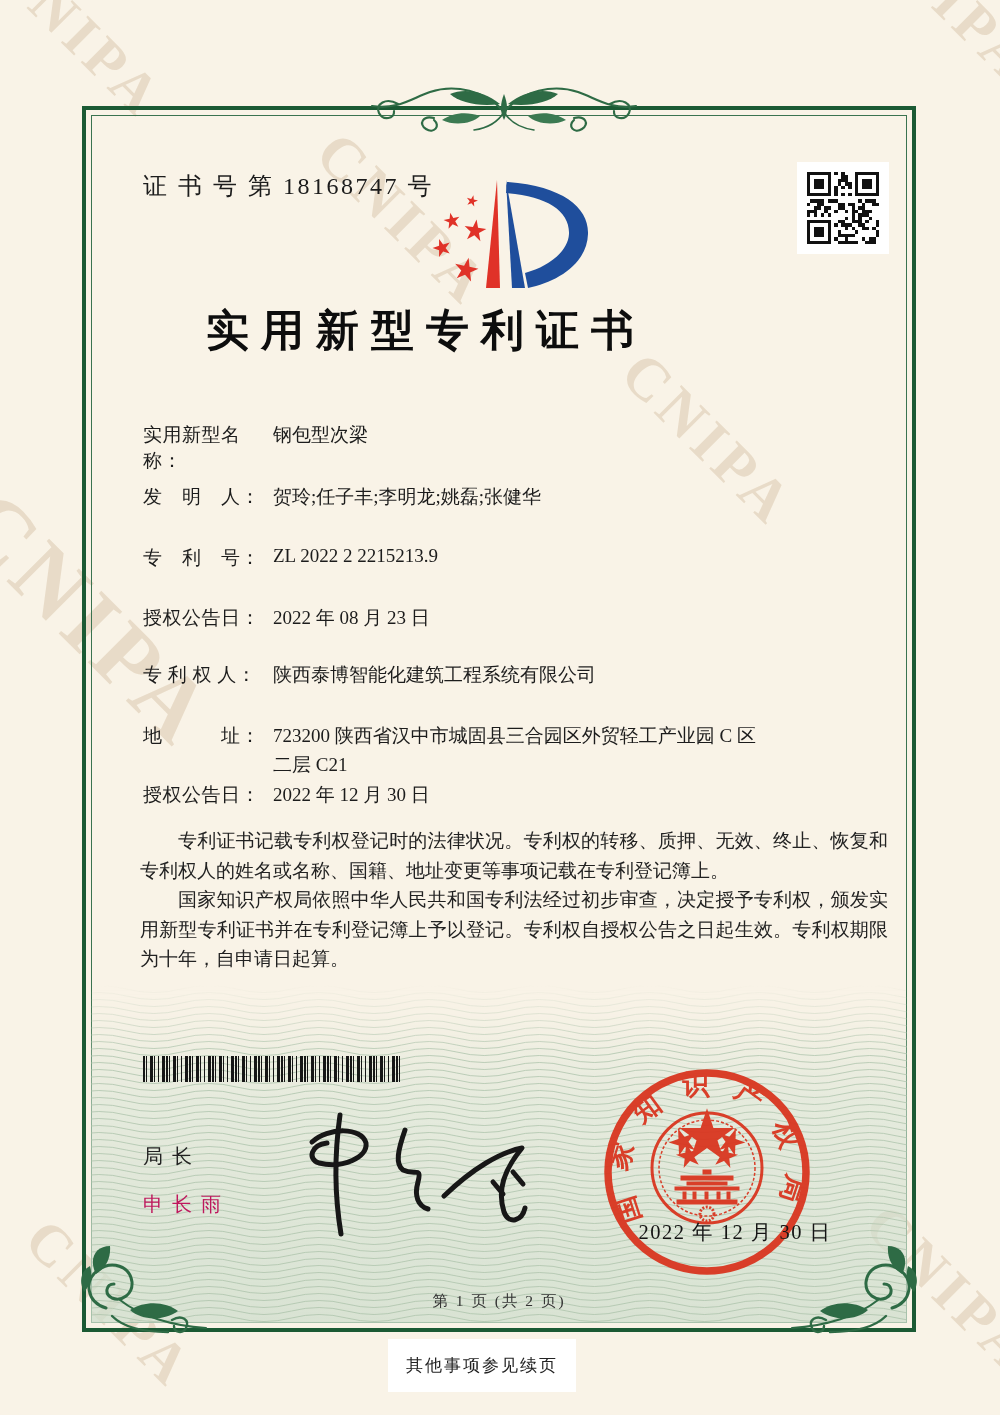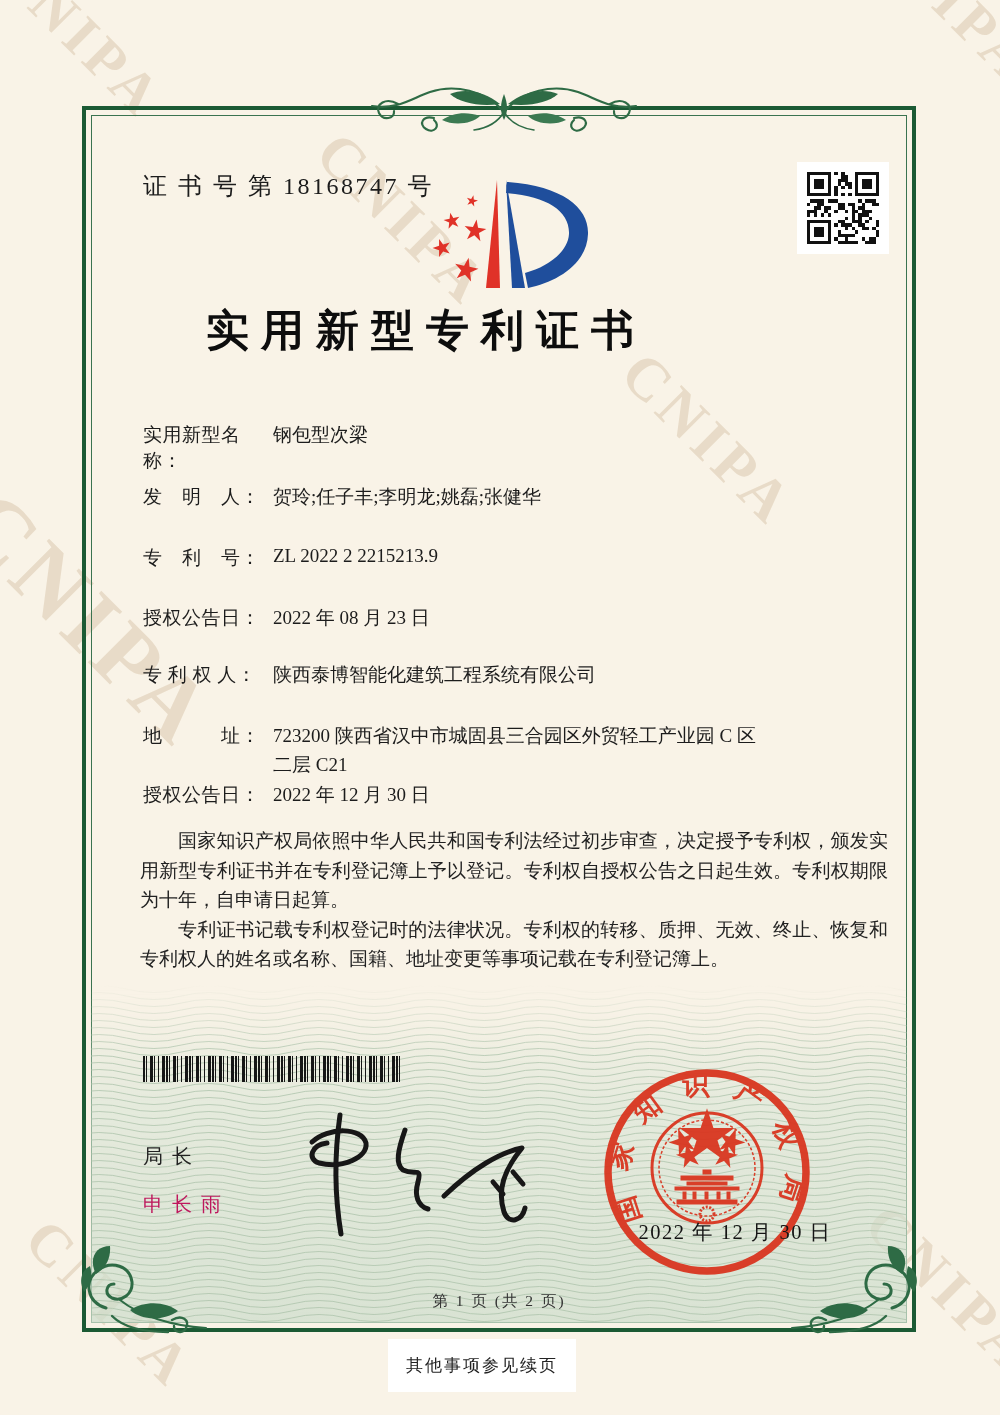--- a/index.html
+++ b/index.html
@@ -366,22 +366,22 @@
       <span style="display:block">723200  陕西省汉中市城固县三合园区外贸轻工产业园 C 区</span>
       <span class="addr2" style="display:block">二层 C21</span>
     </span>
   </div>
   <div class="row" style="top:782px">
     <span class="lbl">授权公告日：</span>
     <span class="val">2022 年 12 月 30 日</span>
   </div>
 
   <div class="body-text">
+    <p>专利证书记载专利权登记时的法律状况。专利权的转移、质押、无效、终止、恢复和专利权人的姓名或名称、国籍、地址变更等事项记载在专利登记簿上。</p>
     <p>国家知识产权局依照中华人民共和国专利法经过初步审查，决定授予专利权，颁发实用新型专利证书并在专利登记簿上予以登记。专利权自授权公告之日起生效。专利权期限为十年，自申请日起算。</p>
-    <p>专利证书记载专利权登记时的法律状况。专利权的转移、质押、无效、终止、恢复和专利权人的姓名或名称、国籍、地址变更等事项记载在专利登记簿上。</p>
   </div>
 
   <div class="barcode z2"></div>
 
   <div class="director-title z2">局长</div>
   <div class="director-name z2">申长雨</div>
   <svg class="signature z3" viewBox="0 0 280 150">
     <g fill="none" stroke="#171717" stroke-width="5" stroke-linecap="round" stroke-linejoin="round">
       <path d="M72,15 C67,50 66,92 73,134"></path>
       <path d="M44,42 C60,27 94,27 98,43 C100,57 75,69 51,63 C39,59 43,45 59,43"></path>

